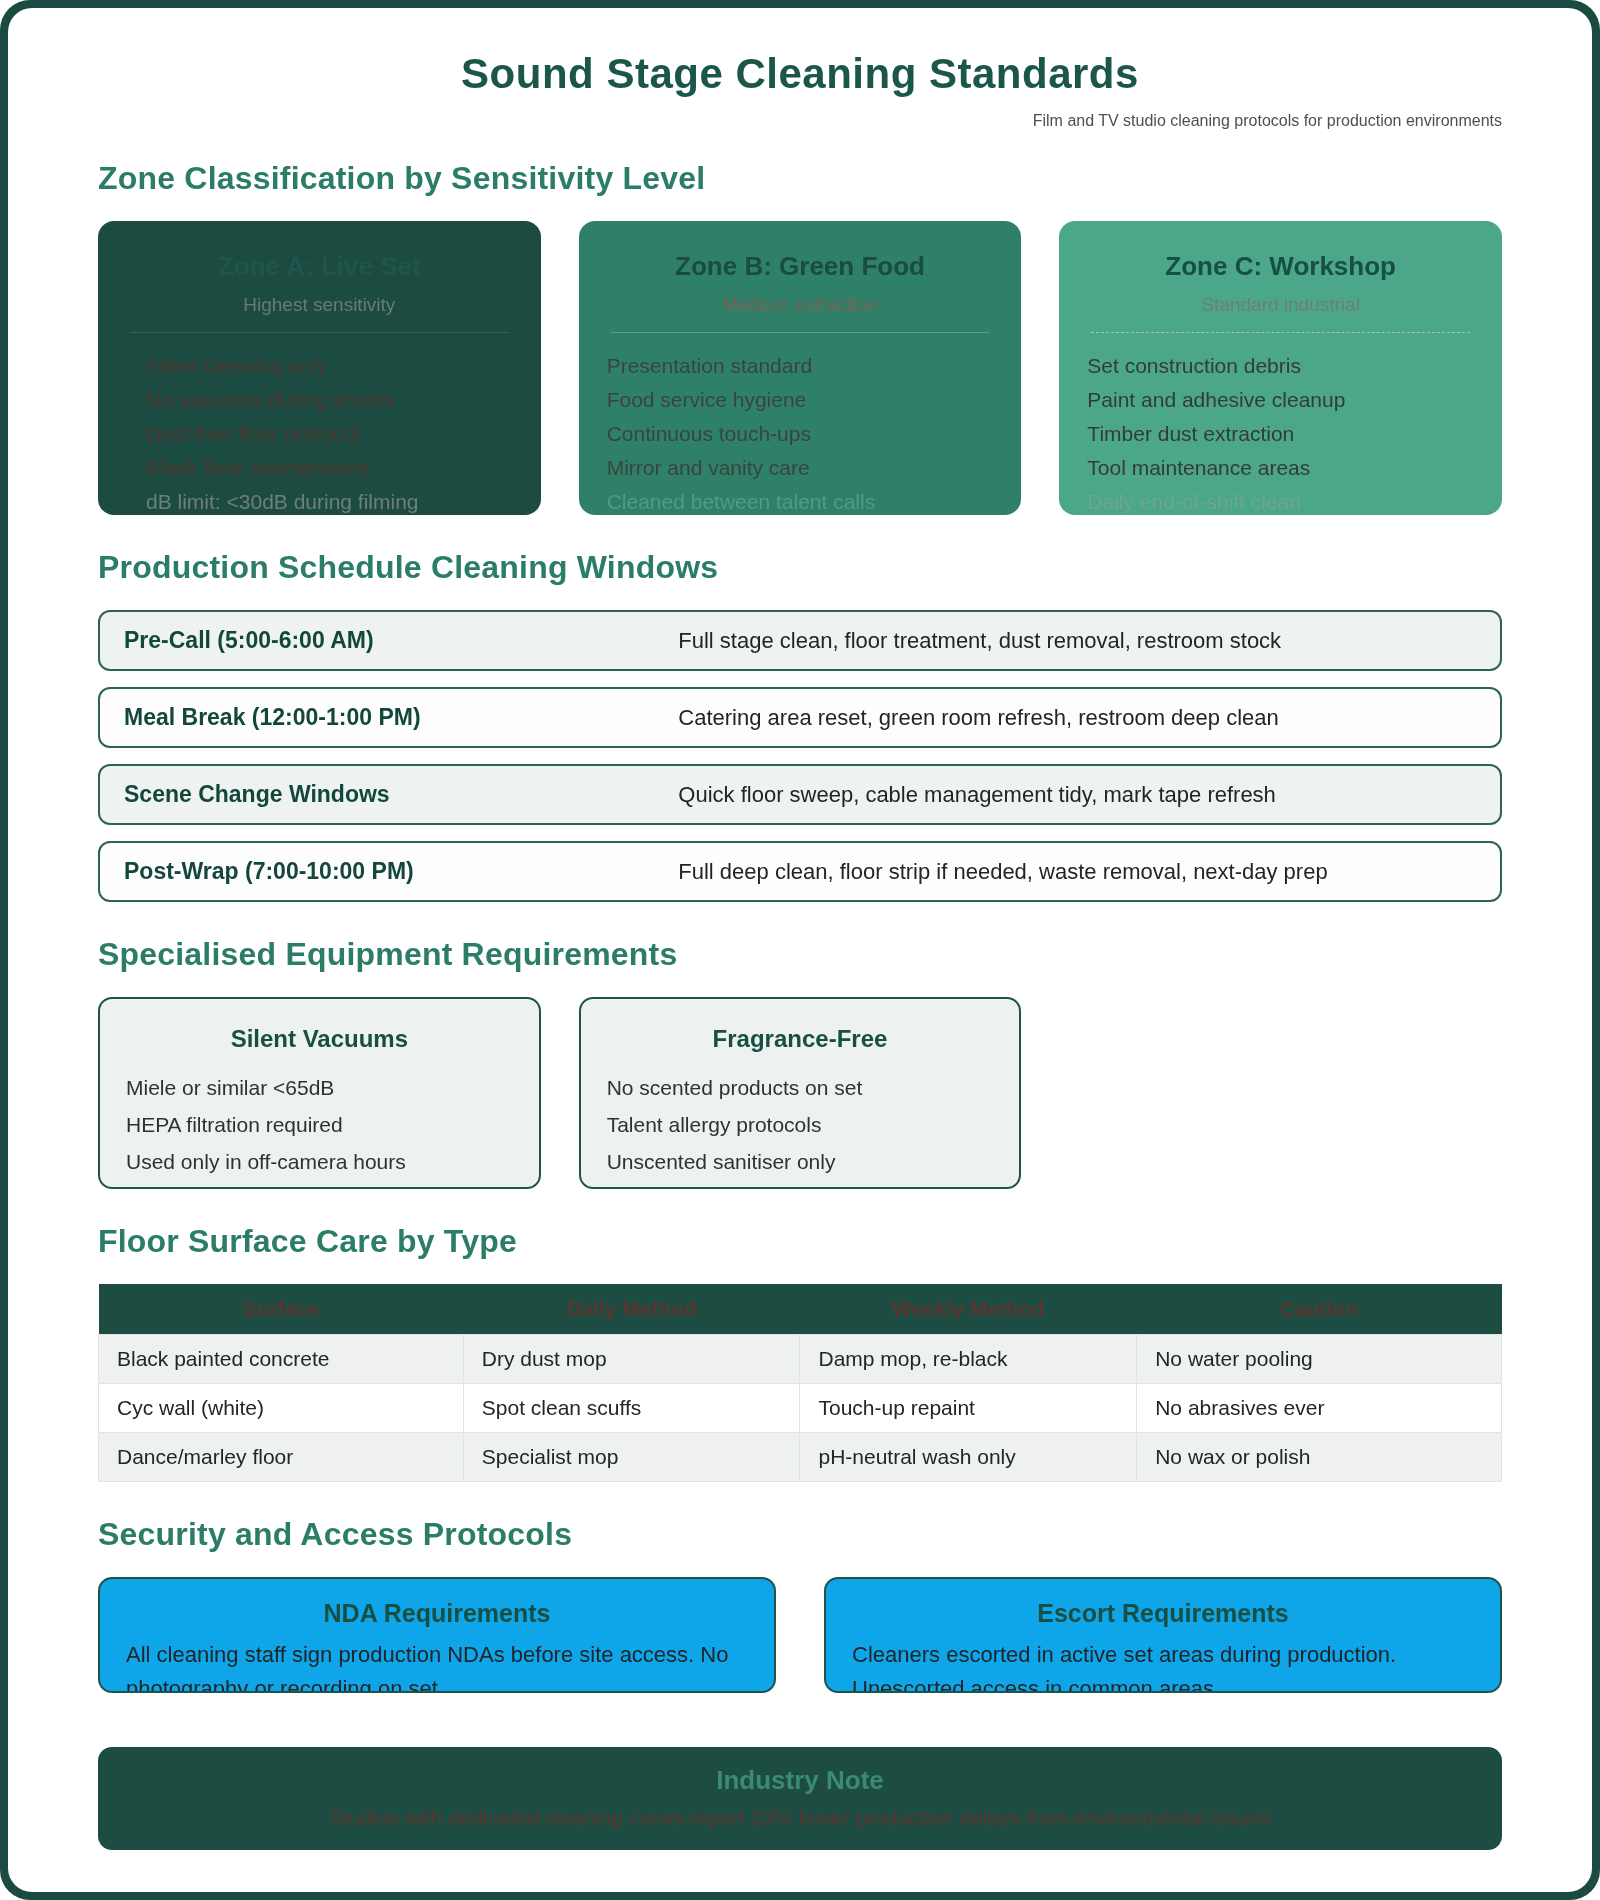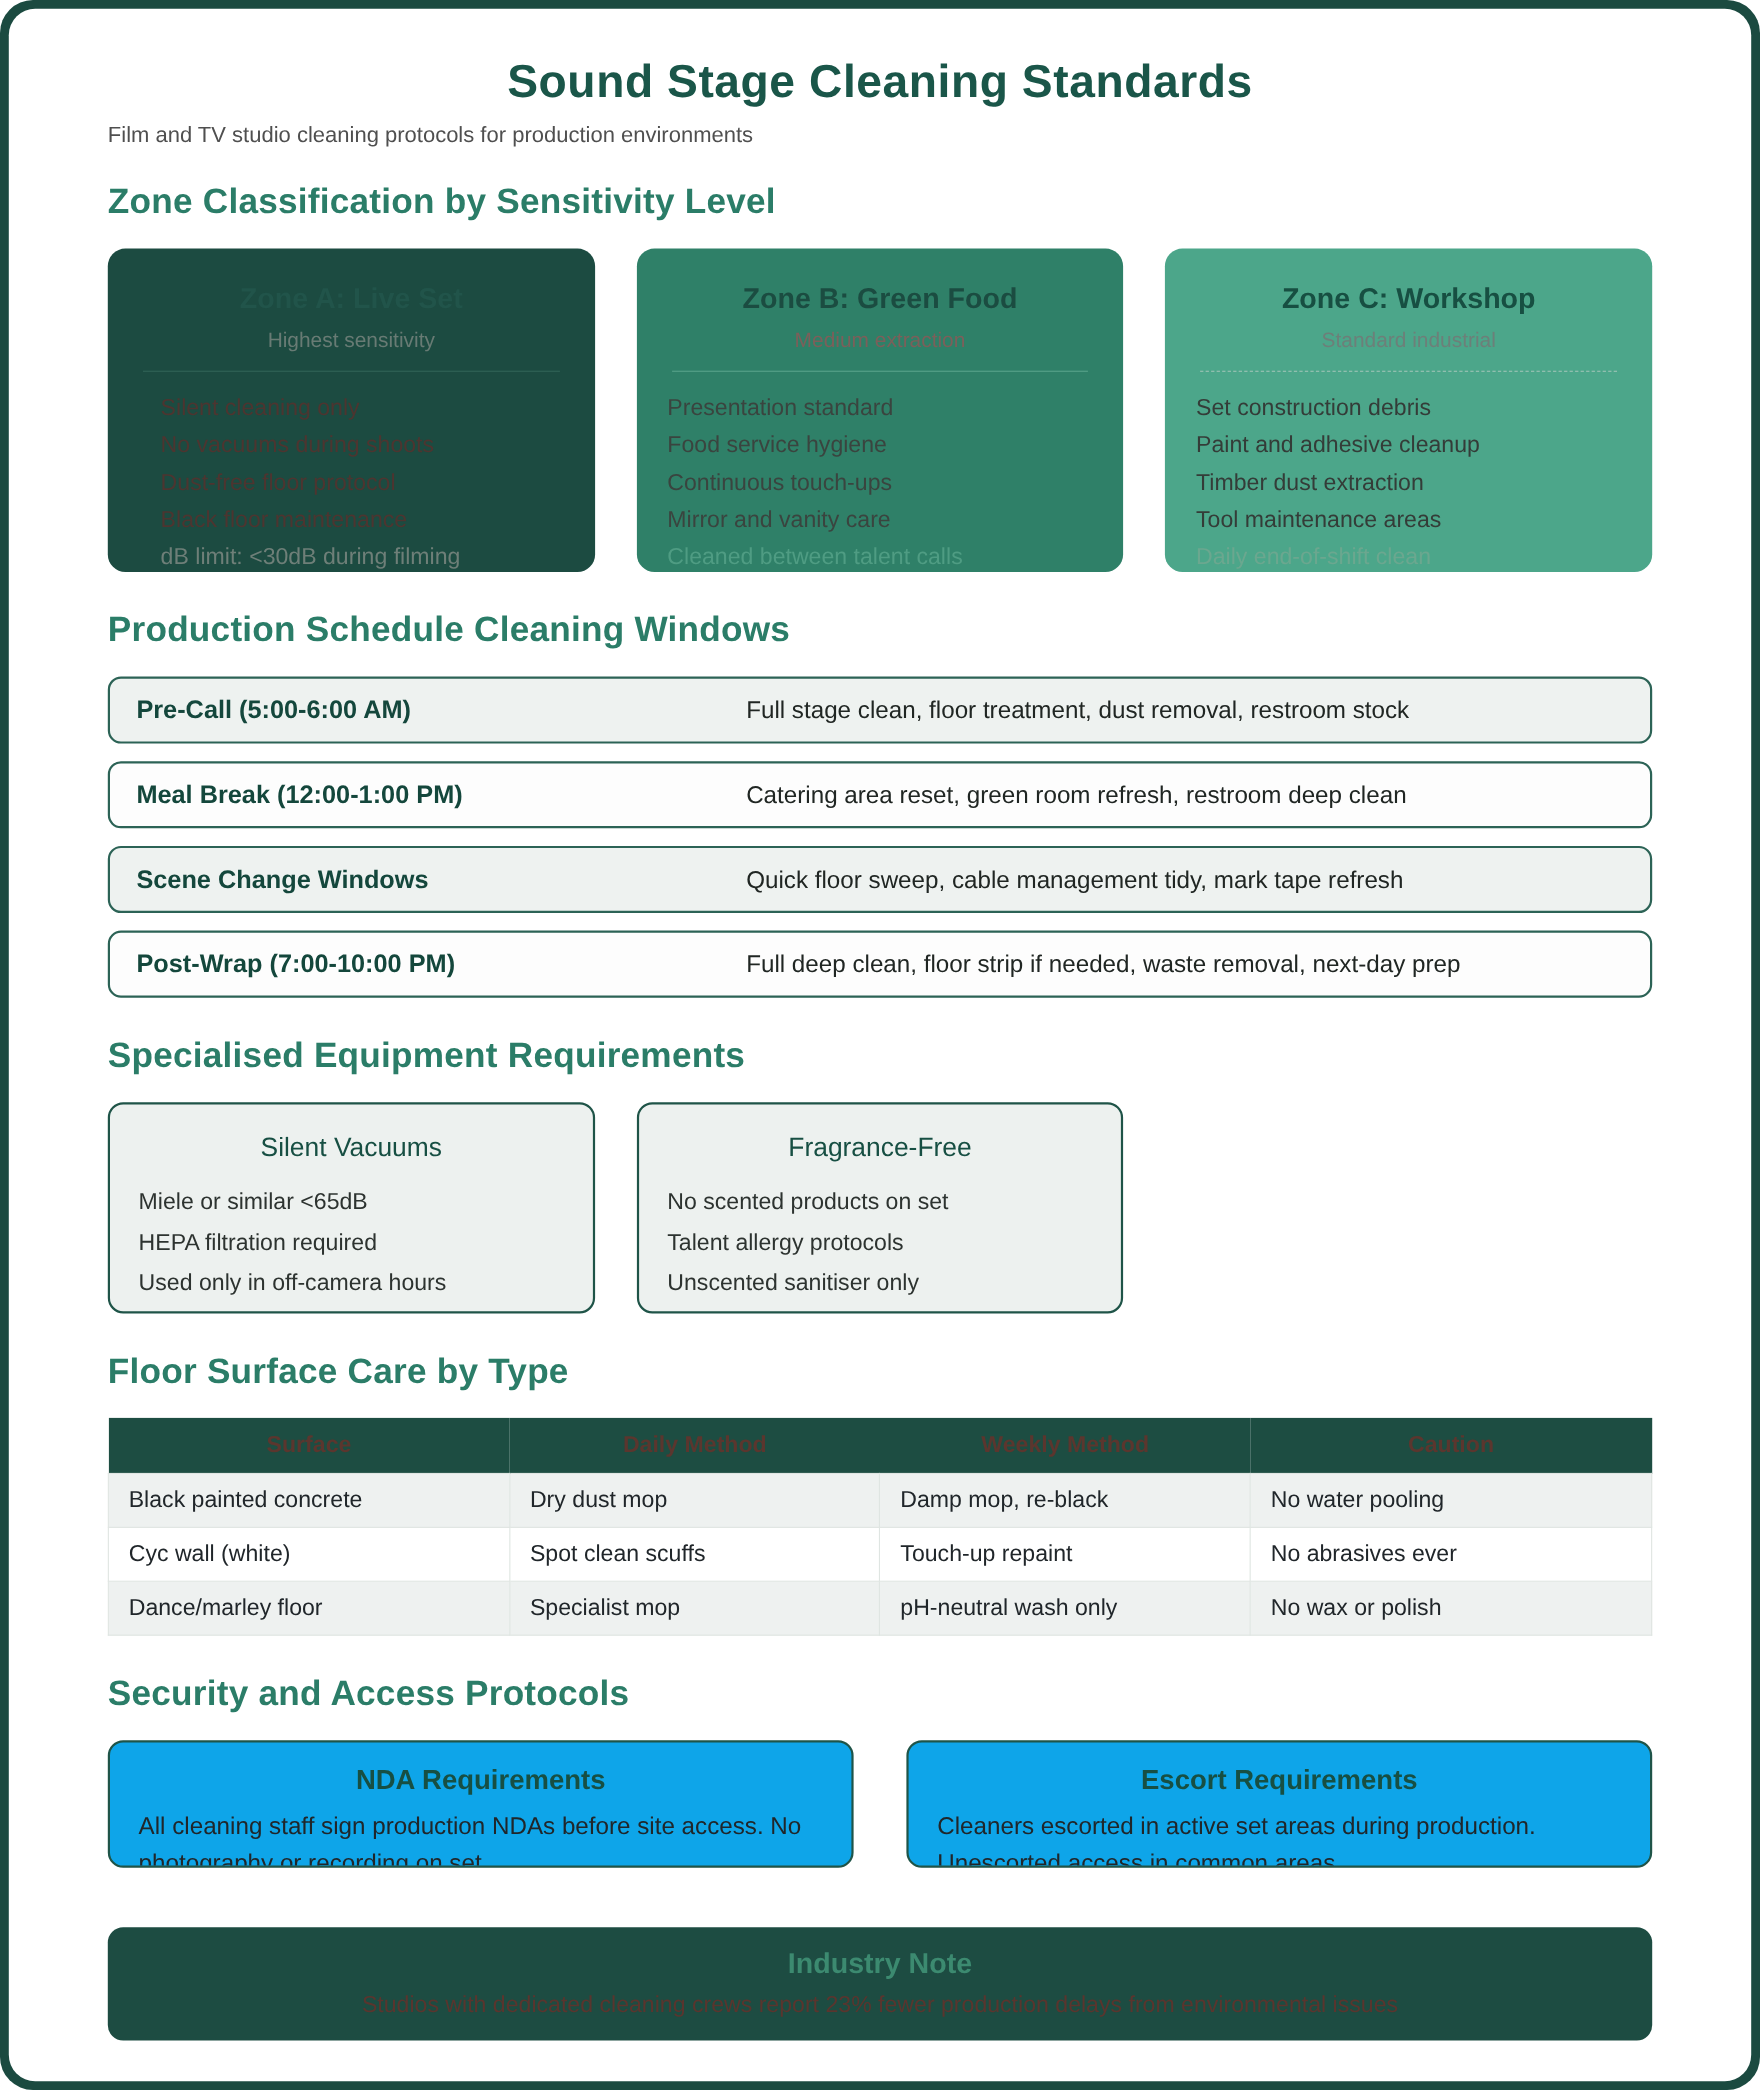--- a/index.html
+++ b/index.html
@@ -24,22 +24,22 @@
   }
   h1.page-title {
     margin: 14px 0 14px 0;
     text-align: center;
     font-size: 42px;
     line-height: 48px;
     color: #1a5649;
     letter-spacing: 0.5px;
   }
   .page-subtitle {
-    text-align: left;
-    font-size: 20px;
+    text-align: right;
+    font-size: 16px;
     color: #4f4f4f;
     margin: 0 0 30px 0;
   }
   h2.section-heading {
     font-size: 32px;
     color: #2b7d68;
     margin: 34px 0 24px 0;
     letter-spacing: 0.2px;
   }
   h2.first { margin-top: 22px; }
@@ -94,21 +94,21 @@
   
   .equip-grid { display: grid; grid-template-columns: 1fr 1fr 1fr; gap: 38px; }
   .equip-card {
     background: #edf1ef;
     border: 2px solid #1f5448;
     border-radius: 14px;
     padding: 22px 26px;
     box-sizing: border-box;
     height: 192px;
   }
-  .equip-title { text-align: center; font-size: 24px; font-weight: normal; color: #174f43; margin: 4px 0 16px 0; }
+  .equip-title { text-align: center; font-size: 24px; font-weight: bold; color: #174f43; margin: 4px 0 16px 0; }
   .equip-list { list-style: none; margin: 0; padding: 0; font-size: 21px; line-height: 37px; color: #2d3330; }
 
   
   table.floor-table { width: 100%; border-collapse: collapse; margin-top: 4px; }
   .floor-table th {
     background: #1d4d42;
     color: #5b362e;
     font-size: 21px;
     font-weight: bold;
     padding: 13px 10px;

